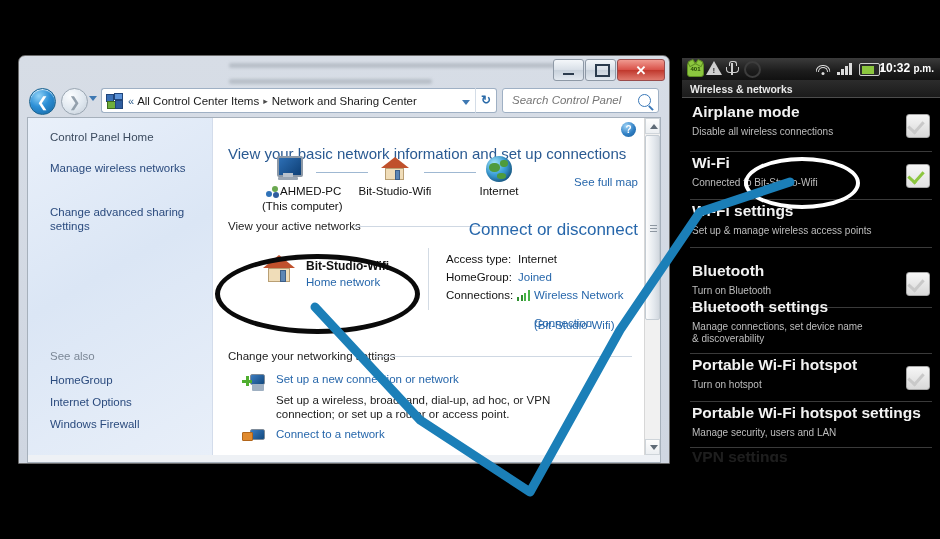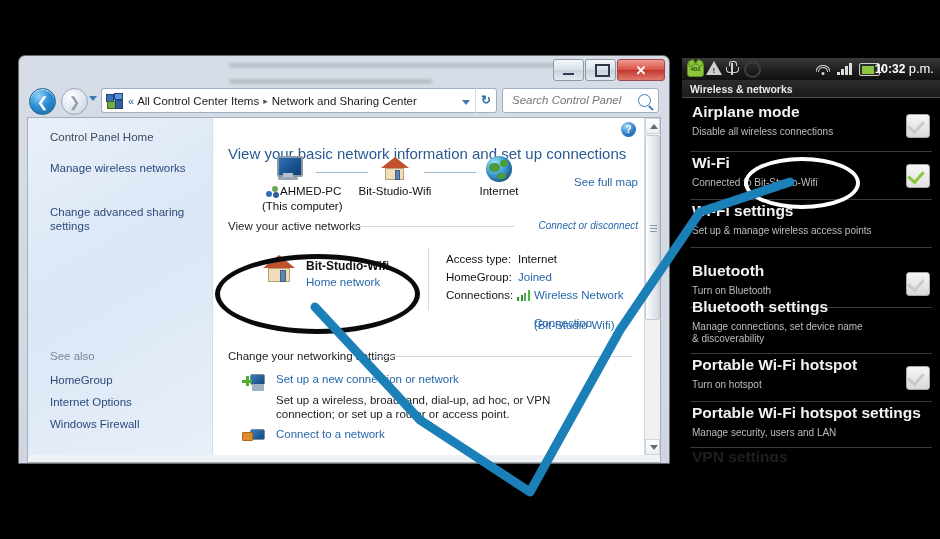--- a/index.html
+++ b/index.html
@@ -84,21 +84,21 @@
            background:radial-gradient(circle at 35% 28%,#9fd4f7 0%,#2f7fc4 55%,#1a5b96 100%);
            color:#fff;font-size:10px;font-weight:bold;text-align:center;line-height:15px;}
   .h1{position:absolute;left:14px;top:27px;font-size:15px;color:#2a5a92;white-space:nowrap;}
   .seefull{position:absolute;right:22px;top:58px;font-size:11.5px;color:#2767ab;}
 
   .mapnode{position:absolute;text-align:center;font-size:11.5px;color:#111;}
   .maplink{position:absolute;height:1px;background:#9fb8d2;}
 
   .sec-head{position:absolute;font-size:11.5px;color:#222;}
   .sec-rule{position:absolute;height:1px;background:#cfd8e3;}
-  .sec-right{position:absolute;font-size:10px;color:#2767ab;font-style:italic;}
+  .sec-right{position:absolute;font-size:17px;color:#2767ab;}
 
   .kv-k{position:absolute;font-size:11.5px;color:#111;}
   .kv-v{position:absolute;font-size:11.5px;color:#111;}
   .kv-v.link{color:#2767ab;}
 
   .netname{position:absolute;font-size:12px;font-weight:bold;color:#111;}
   .netsub{position:absolute;font-size:11.5px;color:#2767ab;}
   .vdiv{position:absolute;width:1px;background:#d3dbe4;}
 
   .setlink{position:absolute;font-size:11.5px;color:#2767ab;}
@@ -162,21 +162,21 @@
   .bars u{position:absolute;bottom:0;width:2.6px;background:#dcdcdc;text-decoration:none;}
   .bars u:nth-child(1){left:0;height:3px;}
   .bars u:nth-child(2){left:4px;height:6px;}
   .bars u:nth-child(3){left:8px;height:9px;}
   .bars u:nth-child(4){left:12px;height:12px;}
   .batt{position:absolute;left:177px;top:5px;width:19px;height:11px;border:1.5px solid #cfcfcf;
         border-radius:2px;background:#2a2a2a;}
   .batt::after{content:"";position:absolute;right:-4px;top:3px;width:2.5px;height:4px;background:#cfcfcf;}
   .batt i{position:absolute;left:1.5px;top:1.5px;bottom:1.5px;width:12px;background:#8cc63f;}
   #clock{position:absolute;right:6px;top:3px;font-size:12px;font-weight:bold;color:#fff;}
-  #clock em{font-style:normal;font-size:13px;font-weight:normal;}
+  #clock em{font-style:normal;font-size:10px;font-weight:bold;}
 
   .drow{position:absolute;left:0;width:258px;box-sizing:border-box;}
   .drow .dt{position:absolute;left:10px;font-size:15.5px;color:#f2f2f2;font-weight:bold;}
   .drow .ds{position:absolute;left:10px;font-size:10px;color:#bdbdbd;line-height:12px;width:205px;}
   .drow .sep{position:absolute;left:8px;right:8px;bottom:0;height:1px;background:#3a3a3a;}
   .chk{position:absolute;right:10px;width:22px;height:22px;border-radius:3px;
        background:linear-gradient(180deg,#f6f6f6,#d9d9d9);border:1px solid #a8a8a8;}
   .chk.on{background:linear-gradient(180deg,#f6f6f6,#e2e2e2);}
   .chk i{position:absolute;left:4px;top:3px;width:7px;height:12px;border:solid #c9c9c9;
          border-width:0 3px 3px 0;transform:rotate(42deg);}

